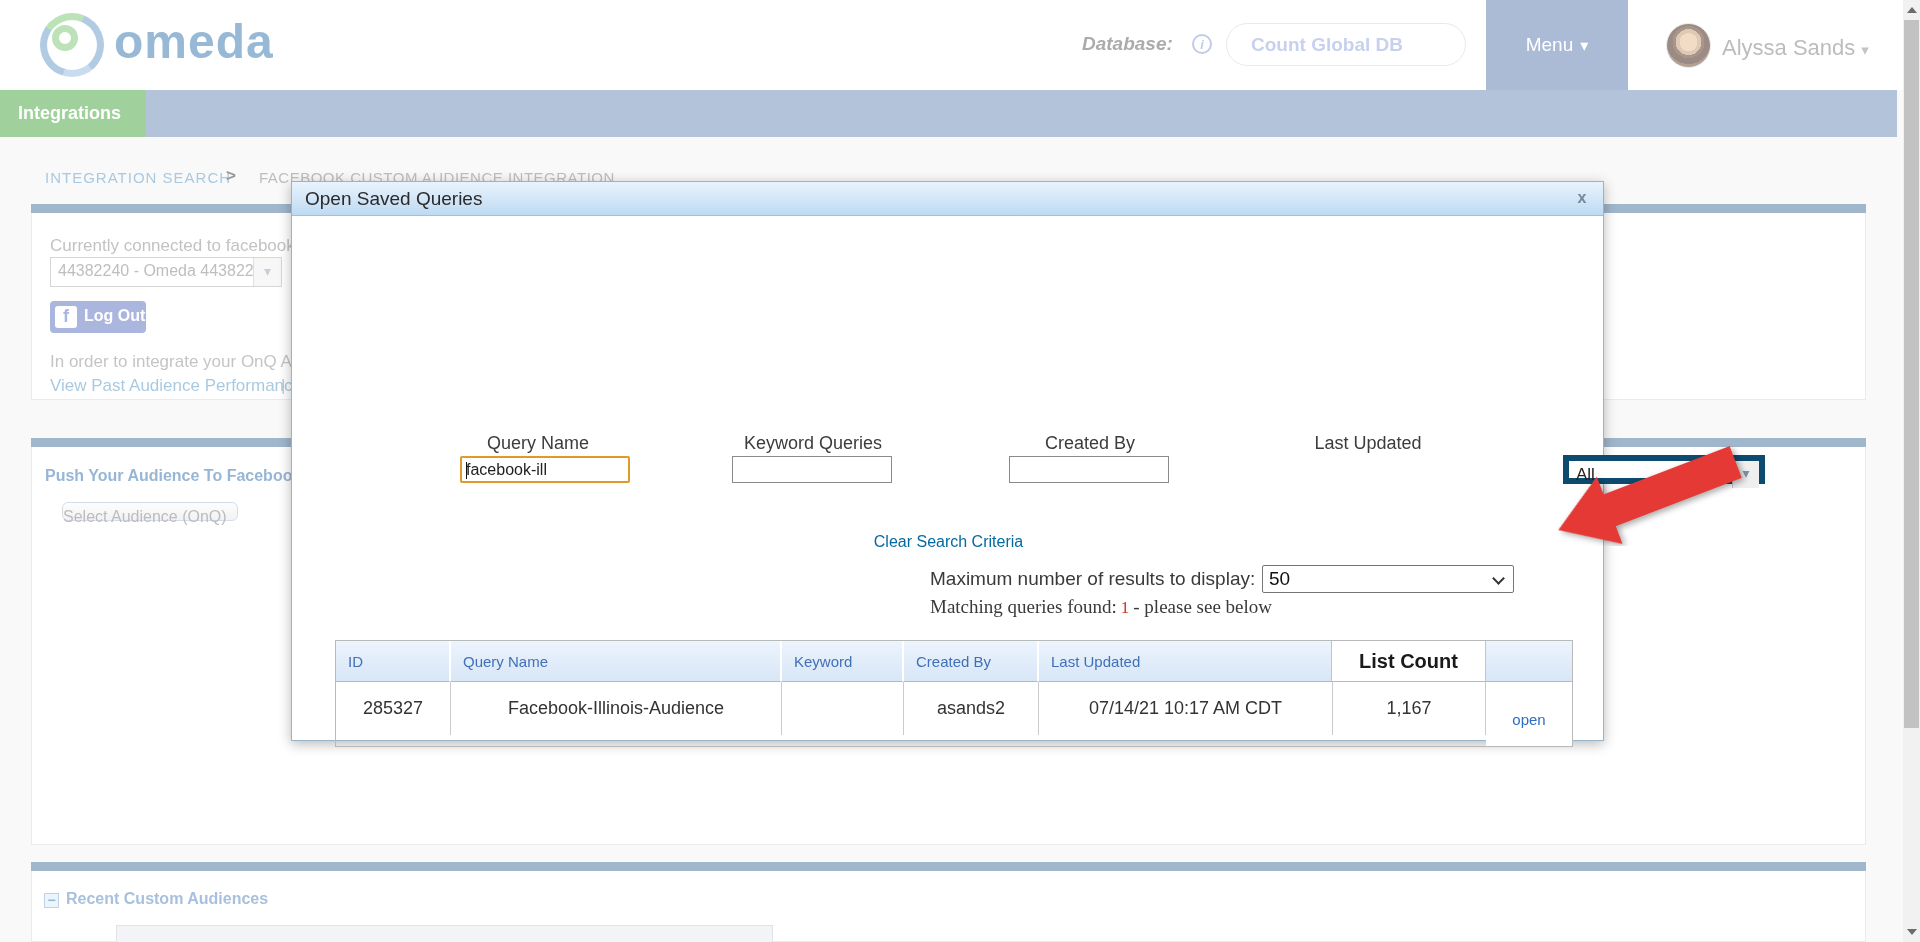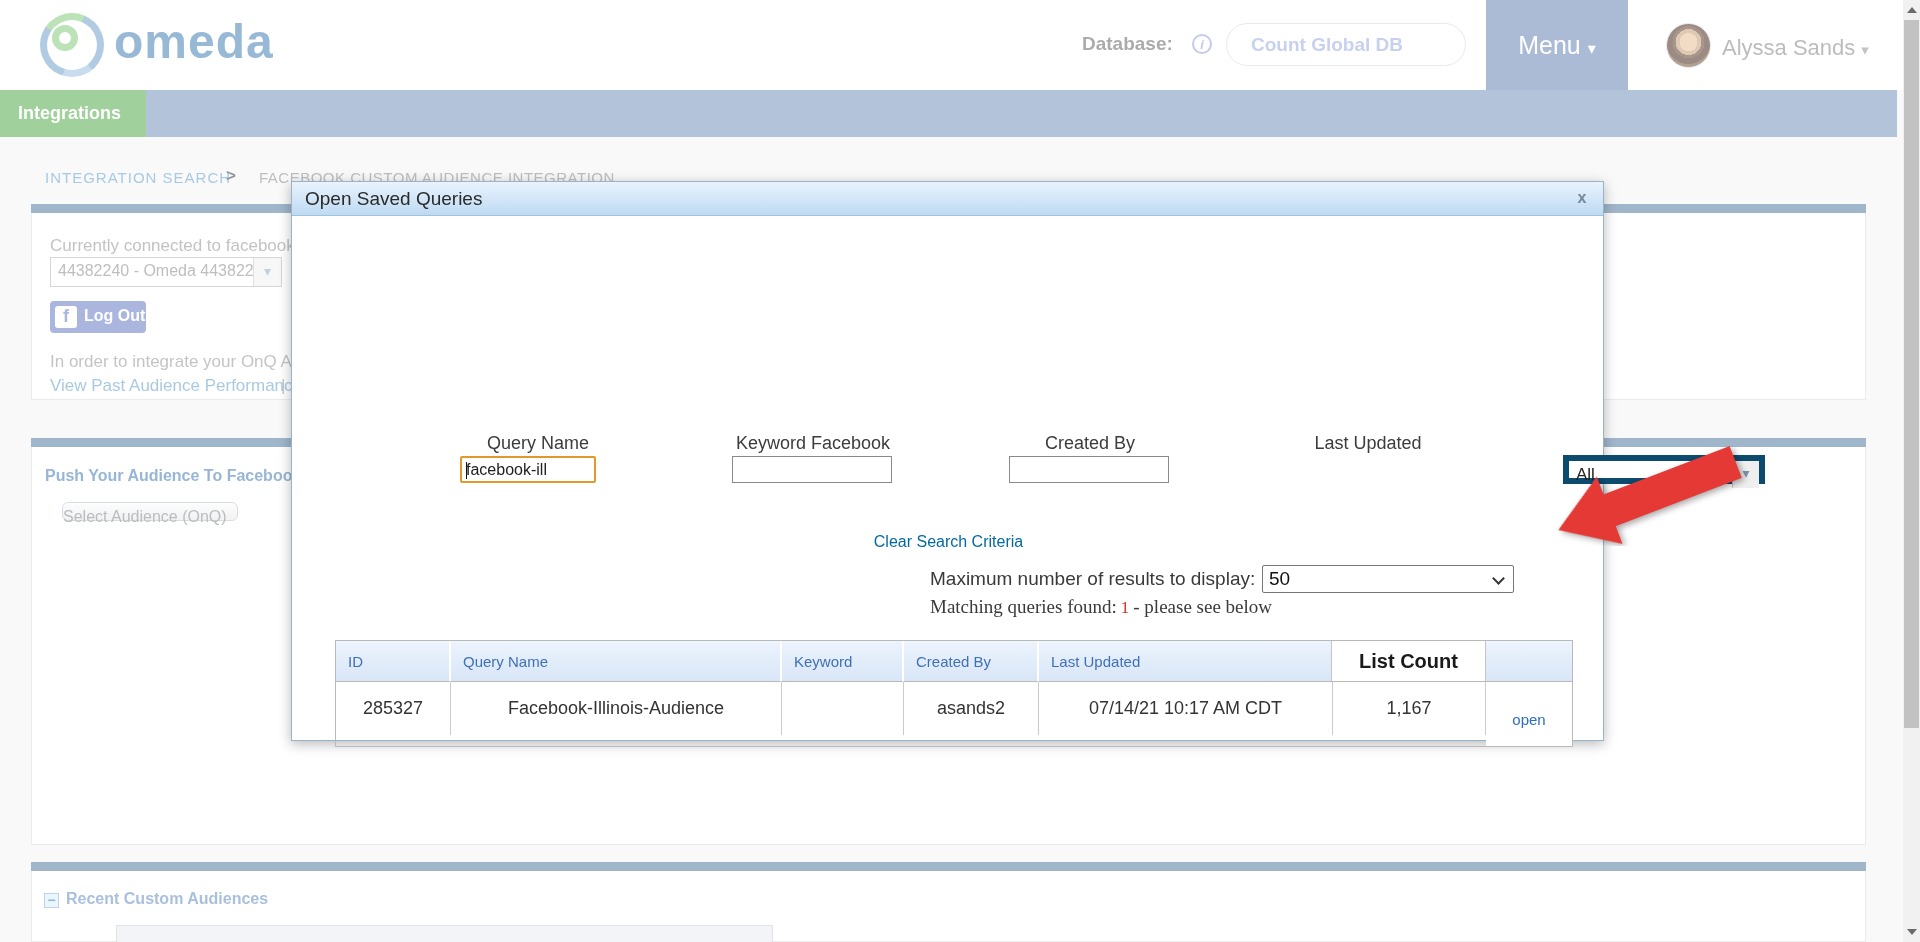--- a/index.html
+++ b/index.html
@@ -7,27 +7,27 @@
   .screen { position:relative; width:1920px; height:942px; background:#f4f4f4; overflow:hidden; }
   .abs { position:absolute; }
 
   
   .header { left:0; top:0; width:1903px; height:90px; background:#ffffff; }
   .logo-mark { left:40px; top:13px; width:64px; height:64px; border-radius:50%;
     background:conic-gradient(from -55deg, #8ccd86 0 78deg, #79a5ce 78deg 196deg, #a3c2e2 196deg 252deg, #79a5ce 252deg 360deg); }
   .logo-hole { left:7px; top:7px; width:50px; height:50px; border-radius:50%; background:#ffffff; }
   .logo-inner { left:12px; top:12px; width:26px; height:26px; border-radius:50%; border:7px solid #8ccd86; background:#fff; }
   .logo-text { left:114px; top:14px; font-size:48px; font-weight:bold; color:#4d87b8; letter-spacing:1px; }
-  .db-label { left:1082px; top:33px; font-size:19px; font-weight:bold; color:#6f6f6f; }
+  .db-label { left:1082px; top:33px; font-size:19px; font-weight:bold; color:#6f6f6f;font-style:italic; }
   .info-icon { left:1192px; top:34px; width:20px; height:20px; border:2px solid #97a6dc; border-radius:50%;
     color:#97a6dc; font-size:13px; font-weight:bold; text-align:center; line-height:17px; font-style:italic; }
   .db-pill { left:1226px; top:23px; width:240px; height:43px; border:1px solid #d9d9d9; border-radius:22px;
     background:#fff; color:#9fb0e2; font-weight:bold; font-size:19px; line-height:41px; padding-left:24px; }
   .menu-block { left:1486px; top:0; width:142px; height:90px; background:#6e8ab8; color:#fff;
-    font-size:25px; text-align:center; line-height:90px; }
+    font-size:19px; text-align:center; line-height:90px; }
   .caret-down-white::after { content:"▾"; margin-left:7px; font-size:16px; }
   .avatar { left:1666px; top:23px; width:45px; height:45px; border-radius:50%;
     background:radial-gradient(circle at 50% 42%, #e8c39e 0 9px, #caa27f 9px 13px, #6b4a38 13px 16px, #54382b 16px 22px, #7a5c43 22px); border:1px solid #d8d8d8; }
   .user-name { left:1722px; top:35px; font-size:22px; color:#8c8c8c; }
   .caret-down-gray::after { content:"▾"; margin-left:6px; color:#9a9a9a; font-size:15px; }
 
   
   .top-bar { left:0; top:90px; width:1897px; height:47px; background:#7d99bf; }
   .tab-integrations { left:0; top:0; width:146px; height:47px; background:#5cae55; color:#fff;
     font-weight:bold; font-size:18px; line-height:47px; padding-left:18px; }
@@ -68,21 +68,21 @@
     border:1px solid #96b5cd; box-shadow:0 3px 12px rgba(0,0,0,0.28); z-index:60; }
   .modal-titlebar { left:0; top:0; width:100%; height:34px;
     background:linear-gradient(#e9f3fd, #bedaf3); border-bottom:1px solid #9ec3dd; }
   .modal-title { left:13px; top:6px; font-size:19px; color:#2b2b2b; }
   .modal-close { right:10px; top:5px; width:22px; height:22px; color:#76879a; font-weight:bold;
     font-size:16px; text-align:center; line-height:22px; cursor:default; }
   .filt-label { top:251px; width:220px; text-align:center; font-size:18px; color:#3c3c3c; }
   .filt-label.l0 { left:136px; } .filt-label.l1 { left:411px; } .filt-label.l2 { left:688px; } .filt-label.l3 { left:966px; }
   .filt-input { top:274px; height:27px; border:1px solid #8a8a8a; background:#fff; font-size:16px;
     font-family:"Liberation Sans", sans-serif; color:#222; padding-left:4px; }
-  .filt-input.f0 { left:459px; width:136px; border:2px solid #e2992b; border-radius:2px; }
+  .filt-input.f0 { left:459px; width:170px; border:2px solid #e2992b; border-radius:2px; }
   .filt-input.f1 { left:731px; width:160px; }
   .filt-input.f2 { left:1008px; width:160px; }
   .filt-input { position:absolute; }
   .lu-combo { left:1271px; top:273px; width:202px; height:29px; border:6px solid #0c4a6e; background:#fff; }
   .lu-text { left:7px; top:4px; font-size:17px; color:#222; }
   .lu-btn { right:0; top:0; width:27px; height:27px; background:#efefef; border-left:1px solid #c5c5c5;
     color:#7f92a8; text-align:center; line-height:25px; font-size:14px; }
   .clear-link { left:0; top:351px; width:1313px; text-align:center; font-size:16px; color:#0369a1; }
   .clear-link span { cursor:pointer; }
   .maxres-label { left:638px; top:386px; font-size:19px; color:#3a3a3a; }
@@ -177,21 +177,21 @@
 
   <div class="abs overlay"></div>
 
   <div class="abs modal">
     <div class="abs modal-titlebar">
       <div class="abs modal-title">Open Saved Queries</div>
       <div class="abs modal-close">x</div>
     </div>
 
     <div class="abs filt-label l0">Query Name</div>
-    <div class="abs filt-label l1">Keyword Facebook</div>
+    <div class="abs filt-label l1">Keyword Queries</div>
     <div class="abs filt-label l2">Created By</div>
     <div class="abs filt-label l3">Last Updated</div>
 
     <div class="filt-input f0" style="left:168px;">
       <div class="caret-bar"></div>
       <span style="line-height:23px;">facebook-ill</span>
     </div>
     <input class="filt-input f1" style="left: 440px;" value="">
     <input class="filt-input f2" style="left: 717px;" value="">
 

